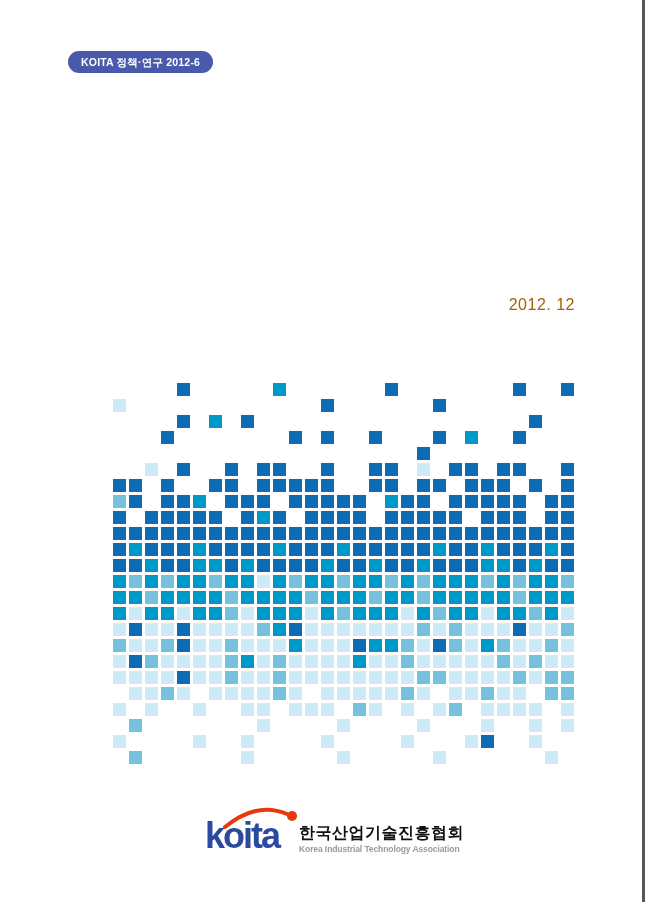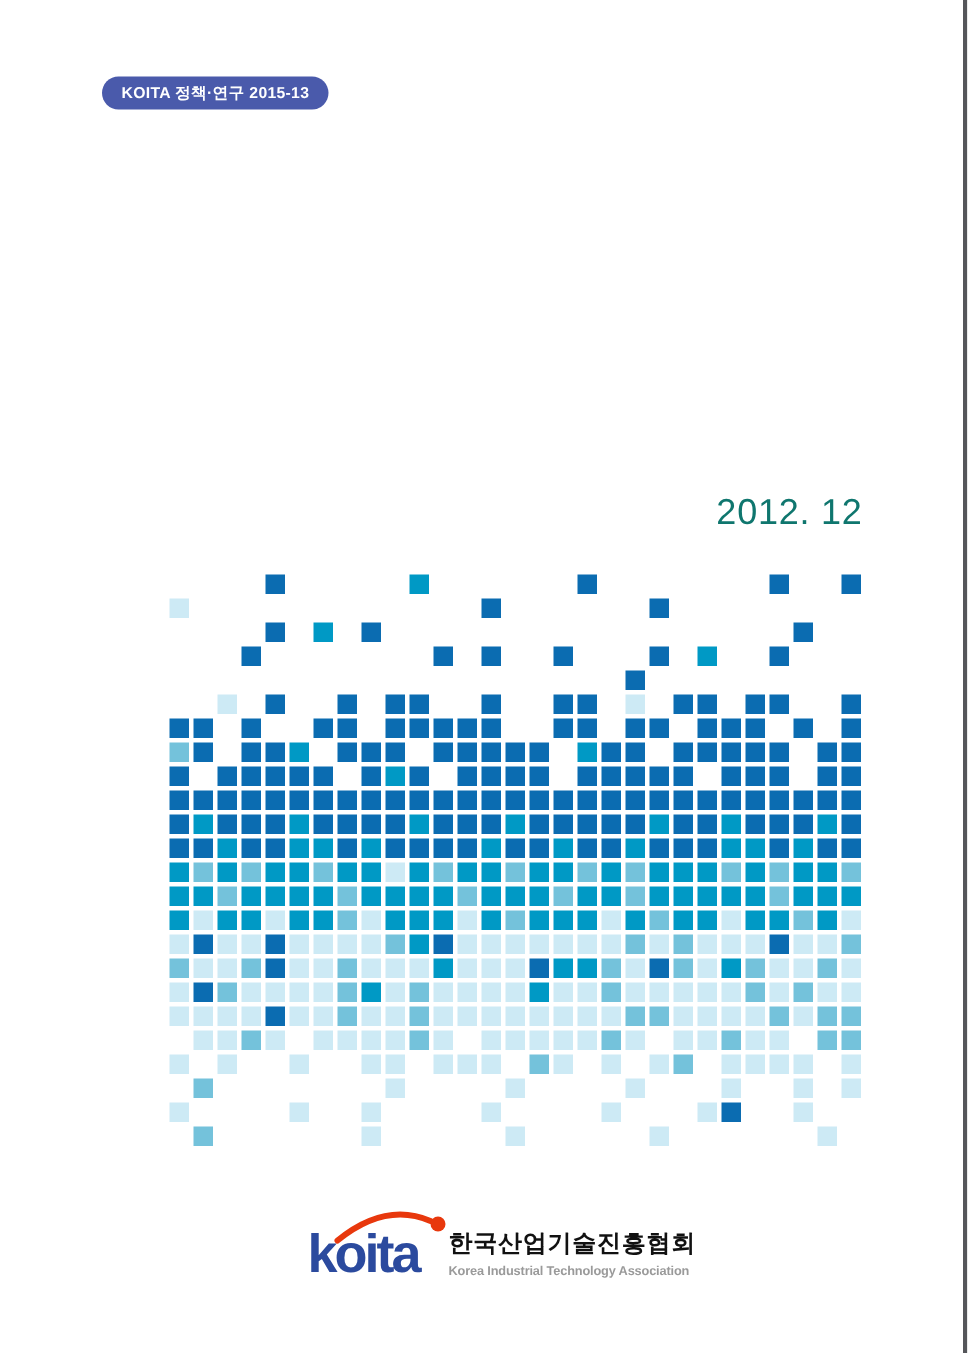--- a/index.html
+++ b/index.html
@@ -5,38 +5,38 @@
   html,body{margin:0;padding:0;background:#fff;}
   body{font-family:"Liberation Sans","DejaVu Sans",sans-serif;}
   .page{position:relative;width:645px;height:902px;background:#ffffff;overflow:hidden;}
   .page-edge{position:absolute;top:0;right:0;width:3px;height:902px;background:var(--edge-gray,#55565a);}
   .badge{position:absolute;left:68px;top:51px;height:22px;line-height:22px;padding:0 13px;
          background:var(--badge-bg,#4a5aab);color:#ffffff;font-size:10.5px;font-weight:bold;
          border-radius:12px;letter-spacing:0.2px;white-space:nowrap;}
   .title-block{position:absolute;top:189px;right:70px;text-align:right;}
   .title{font-size:37px;font-weight:bold;color:var(--title-blue,#3a4f9f);letter-spacing:-1px;line-height:1.25;}
   .subtitle{font-size:34px;font-weight:normal;color:var(--subtitle-gray,#8a8a8a);letter-spacing:-0.5px;line-height:1.3;margin-top:2px;}
-  .date{position:absolute;top:328px;right:70px;font-size:24px;color:#0f766e;letter-spacing:0.5px;}
+  .date{position:absolute;top:296px;right:70px;font-size:16px;color:#a16207;letter-spacing:0.5px;}
   .mosaic{position:absolute;left:113px;top:383px;display:grid;}
   .cell{width:13px;height:13px;}
   .logo-footer{position:absolute;top:806px;left:0;width:100%;display:flex;justify-content:center;
-               align-items:center;gap:20px;padding-left:24px;box-sizing:border-box;}
+               align-items:flex-end;gap:20px;padding-left:24px;box-sizing:border-box;}
   .wordmark-wrap{position:relative;padding-top:12px;}
   .arc{position:absolute;top:-1px;left:14px;}
   .wordmark{font-size:36px;font-weight:bold;color:var(--logo-blue,#2b4a9e);letter-spacing:-2px;line-height:1;}
   .org-block{display:flex;flex-direction:column;padding-top:12px;}
   .org-ko{font-size:16px;font-weight:bold;color:#111111;letter-spacing:0.5px;line-height:1.2;}
   .org-en{font-size:8.5px;font-weight:bold;color:#9a9a9a;letter-spacing:-0.1px;margin-top:2px;}
 </style>
 </head>
 <body>
 
 <div class="page">
 
-  <div class="badge">KOITA 정책·연구 2015-13</div>
+  <div class="badge">KOITA 정책·연구 2012-6</div>
 
 
   <div class="date">2012. 12</div>
 
   <div class="mosaic" style="grid-template-columns: repeat(29, 13px); gap: 3px;">
       <div class="cell"></div>
       <div class="cell"></div>
       <div class="cell"></div>
       <div class="cell"></div>
       <div class="cell" style="background: rgb(11, 108, 177);"></div>

